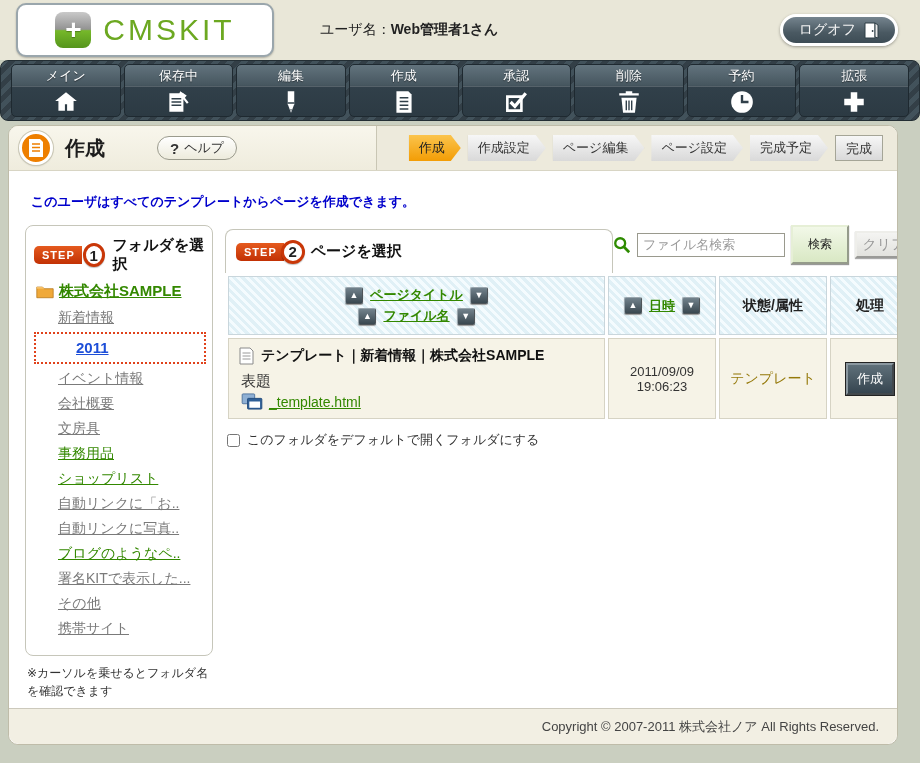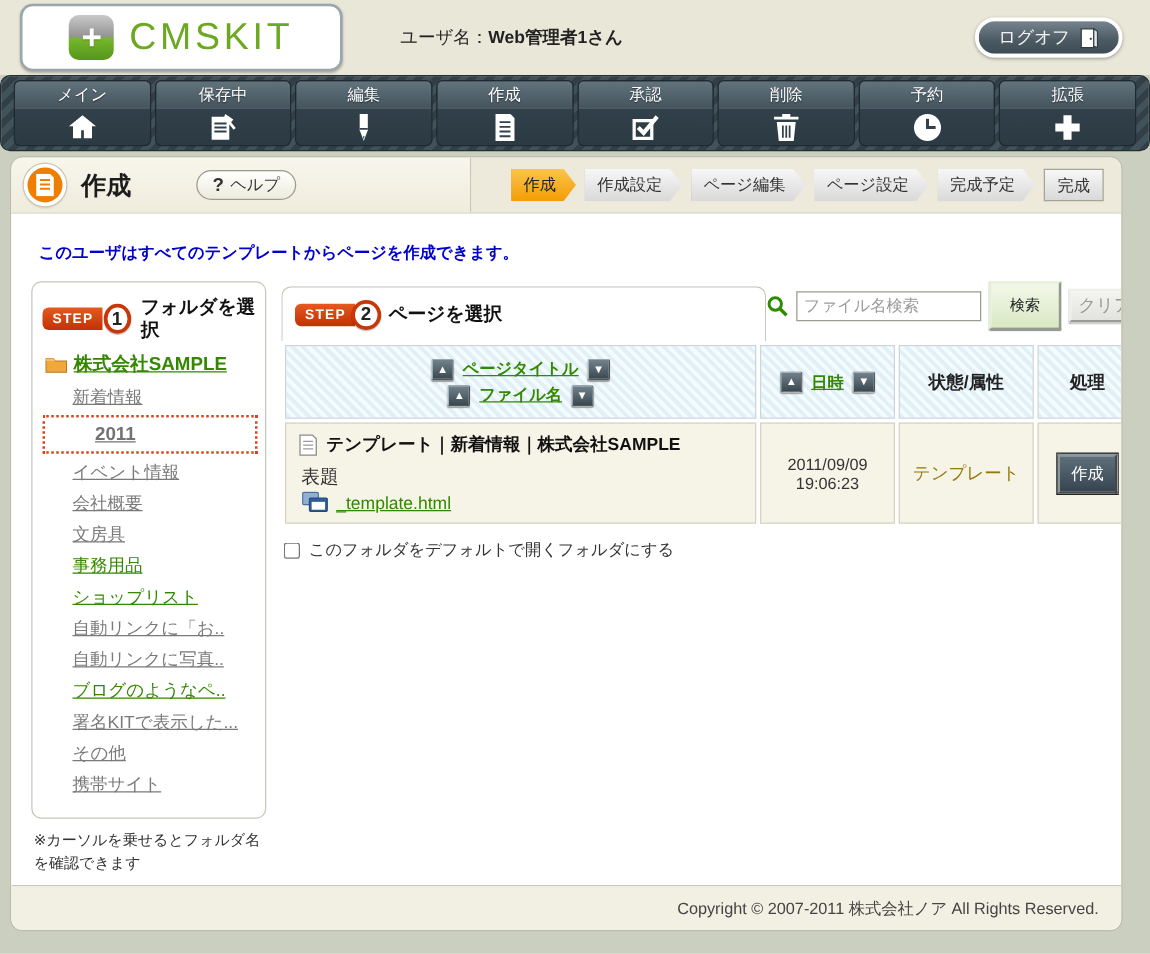--- a/index.html
+++ b/index.html
@@ -136,21 +136,21 @@
   .folder-root { display: flex; align-items: center; gap: 5px; margin: 4px 0 6px 2px; }
   .folder-root a { color: #338800; font-weight: bold; font-size: 15px; text-decoration: underline; }
   .folder-list { list-style: none; }
   .folder-list li { margin: 4px 0; padding-left: 24px; line-height: 21px; }
   .folder-list a { text-decoration: underline; font-size: 14px; cursor: pointer; }
   .folder-list li.gray a { color: #7A7A7A; }
   .folder-list li.green a { color: #338800; }
   .folder-list li.selected {
     border: 2px dotted #E0421B; padding: 3px 4px 3px 40px; margin: 4px 0;
   }
-  .folder-list li.selected a { color: #737373; font-weight: bold; font-size: 15px; }
+  .folder-list li.selected a { color: #1d4ed8; font-weight: bold; font-size: 15px; }
   .tree-note { font-size: 12px; color: #333; margin: 8px 0 18px 2px; width: 188px; line-height: 1.5; }
 
   
   .main-col { flex: 1; }
   .step2-header { display: flex; align-items: flex-end; }
   .step2-tab {
     width: 388px; height: 44px; display: flex; align-items: center;
     border: 1px solid #C6C6BA; border-bottom: none;
     border-radius: 8px 8px 0 0; background: #fff; padding-left: 10px;
   }

